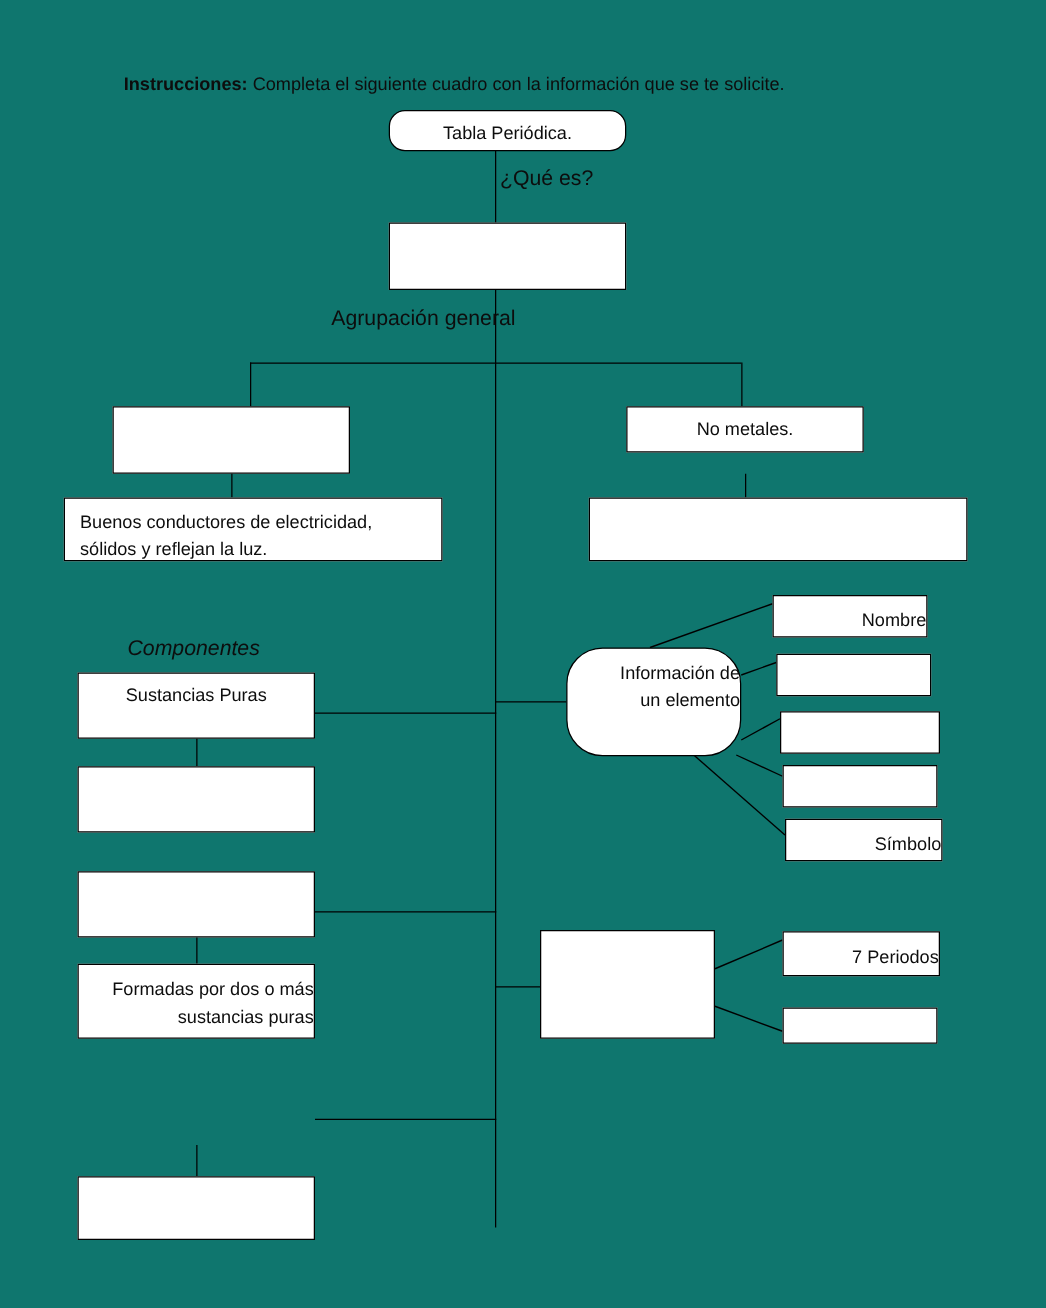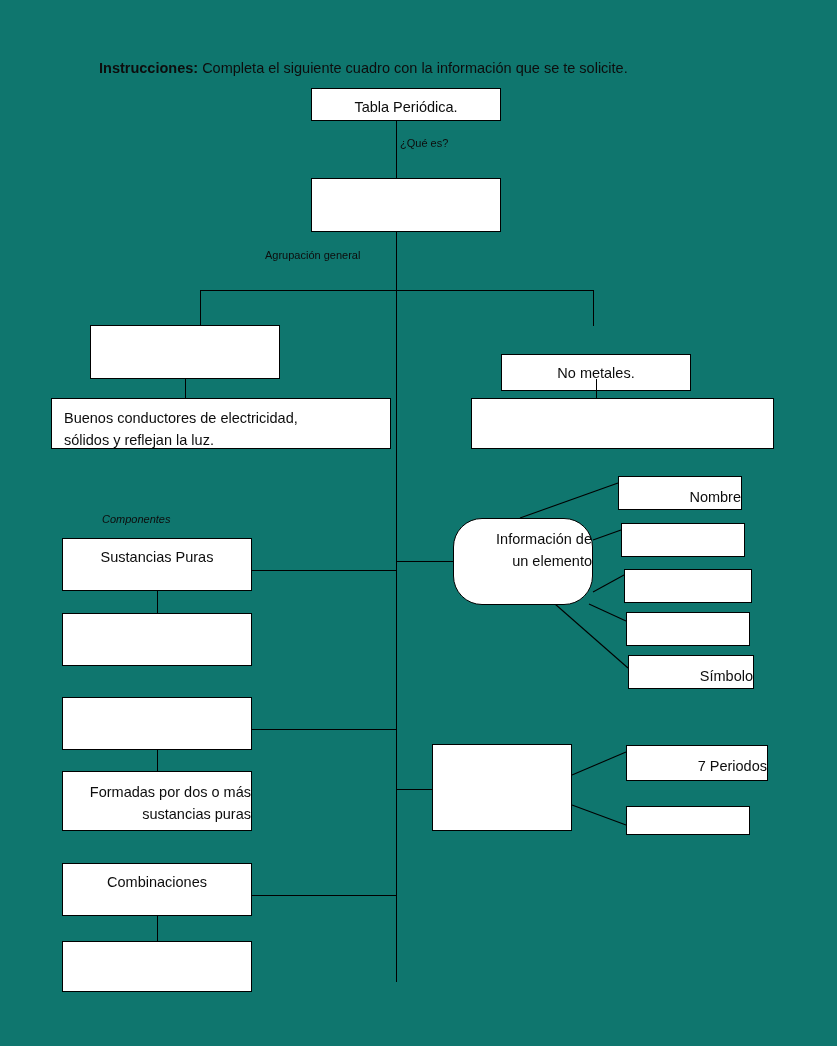--- a/index.html
+++ b/index.html
@@ -72,21 +72,21 @@
     position: absolute;
     left: 0;
     top: 0;
     width: 837px;
     height: 1046px;
     pointer-events: none;
   }
   
   .caption {
     position: absolute;
-    font-size: 11px;
+    font-size: 17px;
     line-height: 18px;
     white-space: nowrap;
     color: #0d0d0d;
   }
 </style>
 </head>
 <body>
 
 <div id="page">
 
@@ -101,47 +101,47 @@
     <line x1="593" y1="592" x2="624" y2="575" stroke="#000" stroke-width="1.1"></line>
     <line x1="589" y1="604" x2="626" y2="621" stroke="#000" stroke-width="1.1"></line>
     <line x1="555" y1="604" x2="628" y2="668" stroke="#000" stroke-width="1.1"></line>
 
     <line x1="572" y1="775" x2="626" y2="752" stroke="#000" stroke-width="1.1"></line>
     <line x1="572" y1="805" x2="626" y2="825" stroke="#000" stroke-width="1.1"></line>
   </svg>
 
   <div class="vline" style="left:396px; top:120px; height:862px;"></div>
 
-  <div class="box center" style="left:311px; top:88px; width:190px; height:33px;">
+  <div class="box center" style="left:311px; top:88px; width:190px; height:33px;border-radius:13px;">
     <span class="txt">Tabla Periódica.</span>
   </div>
 
   <div class="caption" style="left:400px; top:134px;">¿Qué es?</div>
 
   <div class="box center" style="left:311px; top:178px; width:190px; height:54px;">
     <span class="txt"></span>
   </div>
 
   <div class="caption" style="left:265px; top:246px;">Agrupación general</div>
 
   <div class="hline" style="left:200px; top:290px; width:393px;"></div>
   <div class="vline" style="left:200px; top:290px; height:36px;"></div>
   <div class="vline" style="left:593px; top:290px; height:36px;"></div>
 
   <div class="box center" style="left:90px; top:325px; width:190px; height:54px;">
     <span class="txt"></span>
   </div>
   <div class="vline" style="left:185px; top:379px; height:19px;"></div>
 
-  <div class="box left" style="left:51px; top:398px; width:340px; height:51px;">
+  <div class="box left" style="left:51px; top:398px; width:303px; height:51px;">
     <span class="txt">Buenos conductores  de electricidad,
 sólidos y reflejan la luz.</span>
   </div>
 
-  <div class="box center" style="left:501px; top:325px; width:190px; height:37px;margin-top:29px;">
+  <div class="box center" style="left:501px; top:325px; width:190px; height:37px;">
     <span class="txt">No metales.</span>
   </div>
   <div class="vline" style="left:596px; top:379px; height:19px;"></div>
 
   <div class="box left" style="left:471px; top:398px; width:303px; height:51px;">
     <span class="txt"></span>
   </div>
 
   <div class="caption" style="left:102px; top:510px;font-style:italic;">Componentes</div>
 
@@ -159,23 +159,20 @@
     <span class="txt"></span>
   </div>
   <div class="hline" style="left:252px; top:729px; width:145px;"></div>
   <div class="vline" style="left:157px; top:750px; height:21px;"></div>
 
   <div class="box leftpad" style="left:62px; top:771px; width:190px; height:60px;">
     <span class="txt">Formadas por dos o más
 sustancias puras</span>
   </div>
 
-  <div class="box center" style="left:62px; top:863px; width:190px; height:53px;">
-    <span class="txt">Combinaciones</span>
-  </div>
   <div class="hline" style="left:252px; top:895px; width:145px;"></div>
   <div class="vline" style="left:157px; top:916px; height:25px;"></div>
 
   <div class="box center" style="left:62px; top:941px; width:190px; height:51px;">
     <span class="txt"></span>
   </div>
 
   <div class="hline" style="left:396px; top:561px; width:57px;"></div>
   <div class="box leftpad" style="left:453px; top:518px; width:140px; height:87px;border-radius:29px;">
     <span class="txt">Información de
@@ -196,20 +193,20 @@
   </div>
   <div class="box leftpad" style="left:628px; top:655px; width:126px; height:34px;">
     <span class="txt">Símbolo</span>
   </div>
 
   <div class="hline" style="left:396px; top:789px; width:36px;"></div>
   <div class="box center" style="left:432px; top:744px; width:140px; height:87px;">
     <span class="txt"></span>
   </div>
 
-  <div class="box leftpad" style="left:626px; top:745px; width:142px; height:36px;">
+  <div class="box leftpad" style="left:626px; top:745px; width:126px; height:36px;">
     <span class="txt">7 Periodos</span>
   </div>
   <div class="box leftpad" style="left:626px; top:806px; width:124px; height:29px;">
     <span class="txt"></span>
   </div>
 
 </div>
 
 </body></html>

